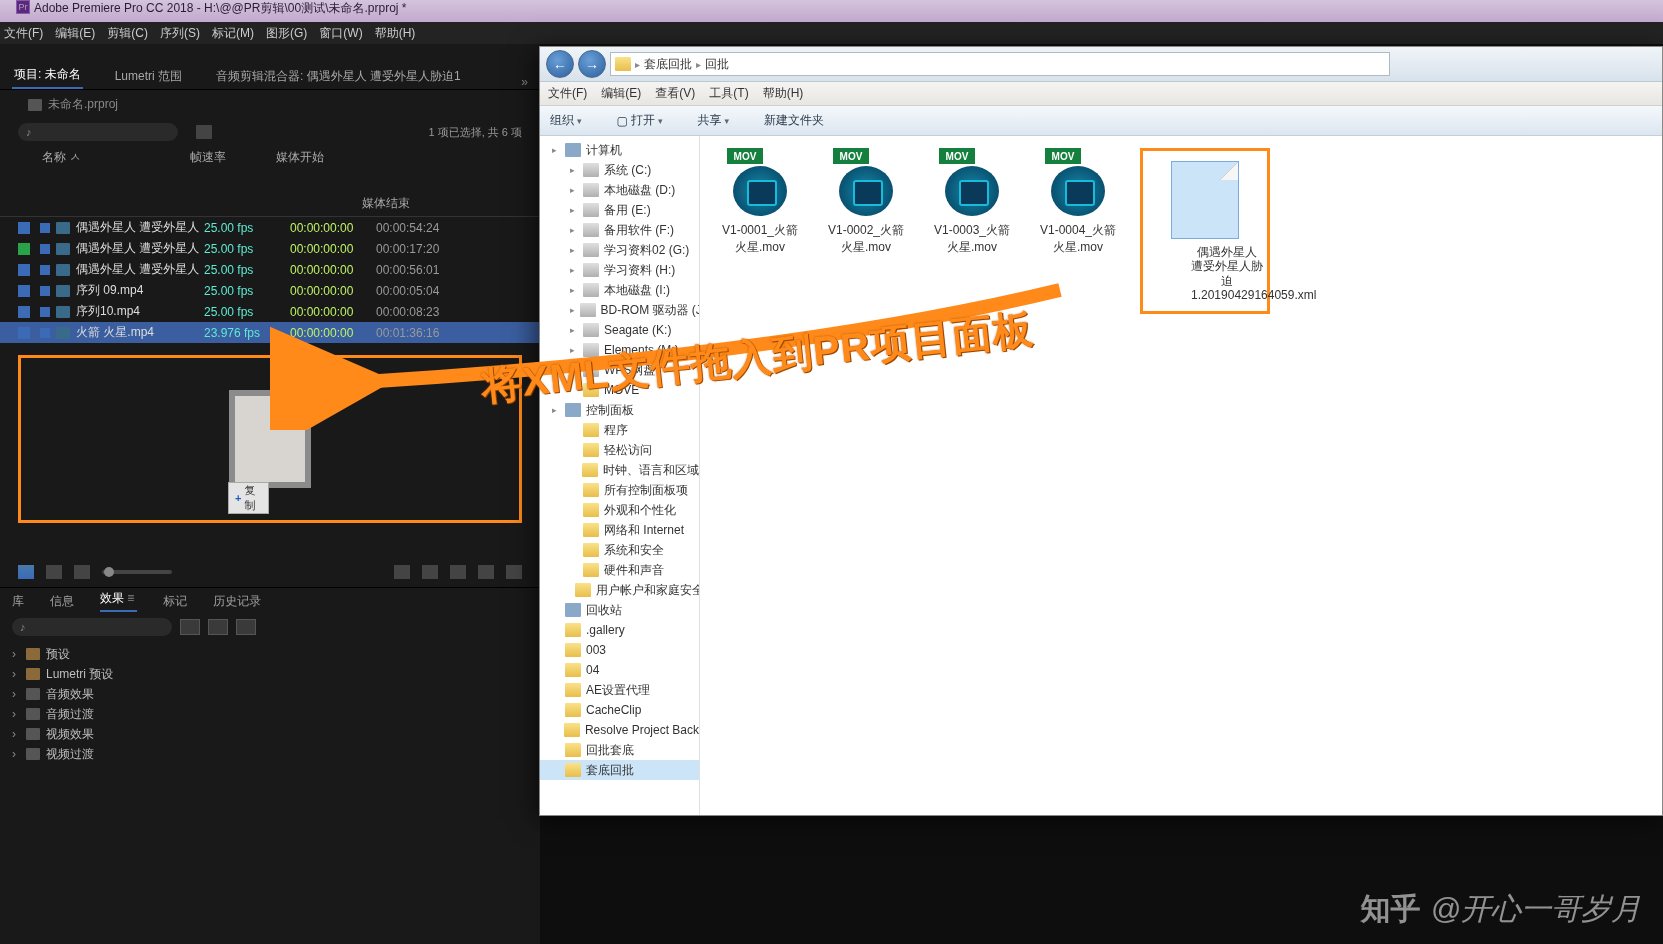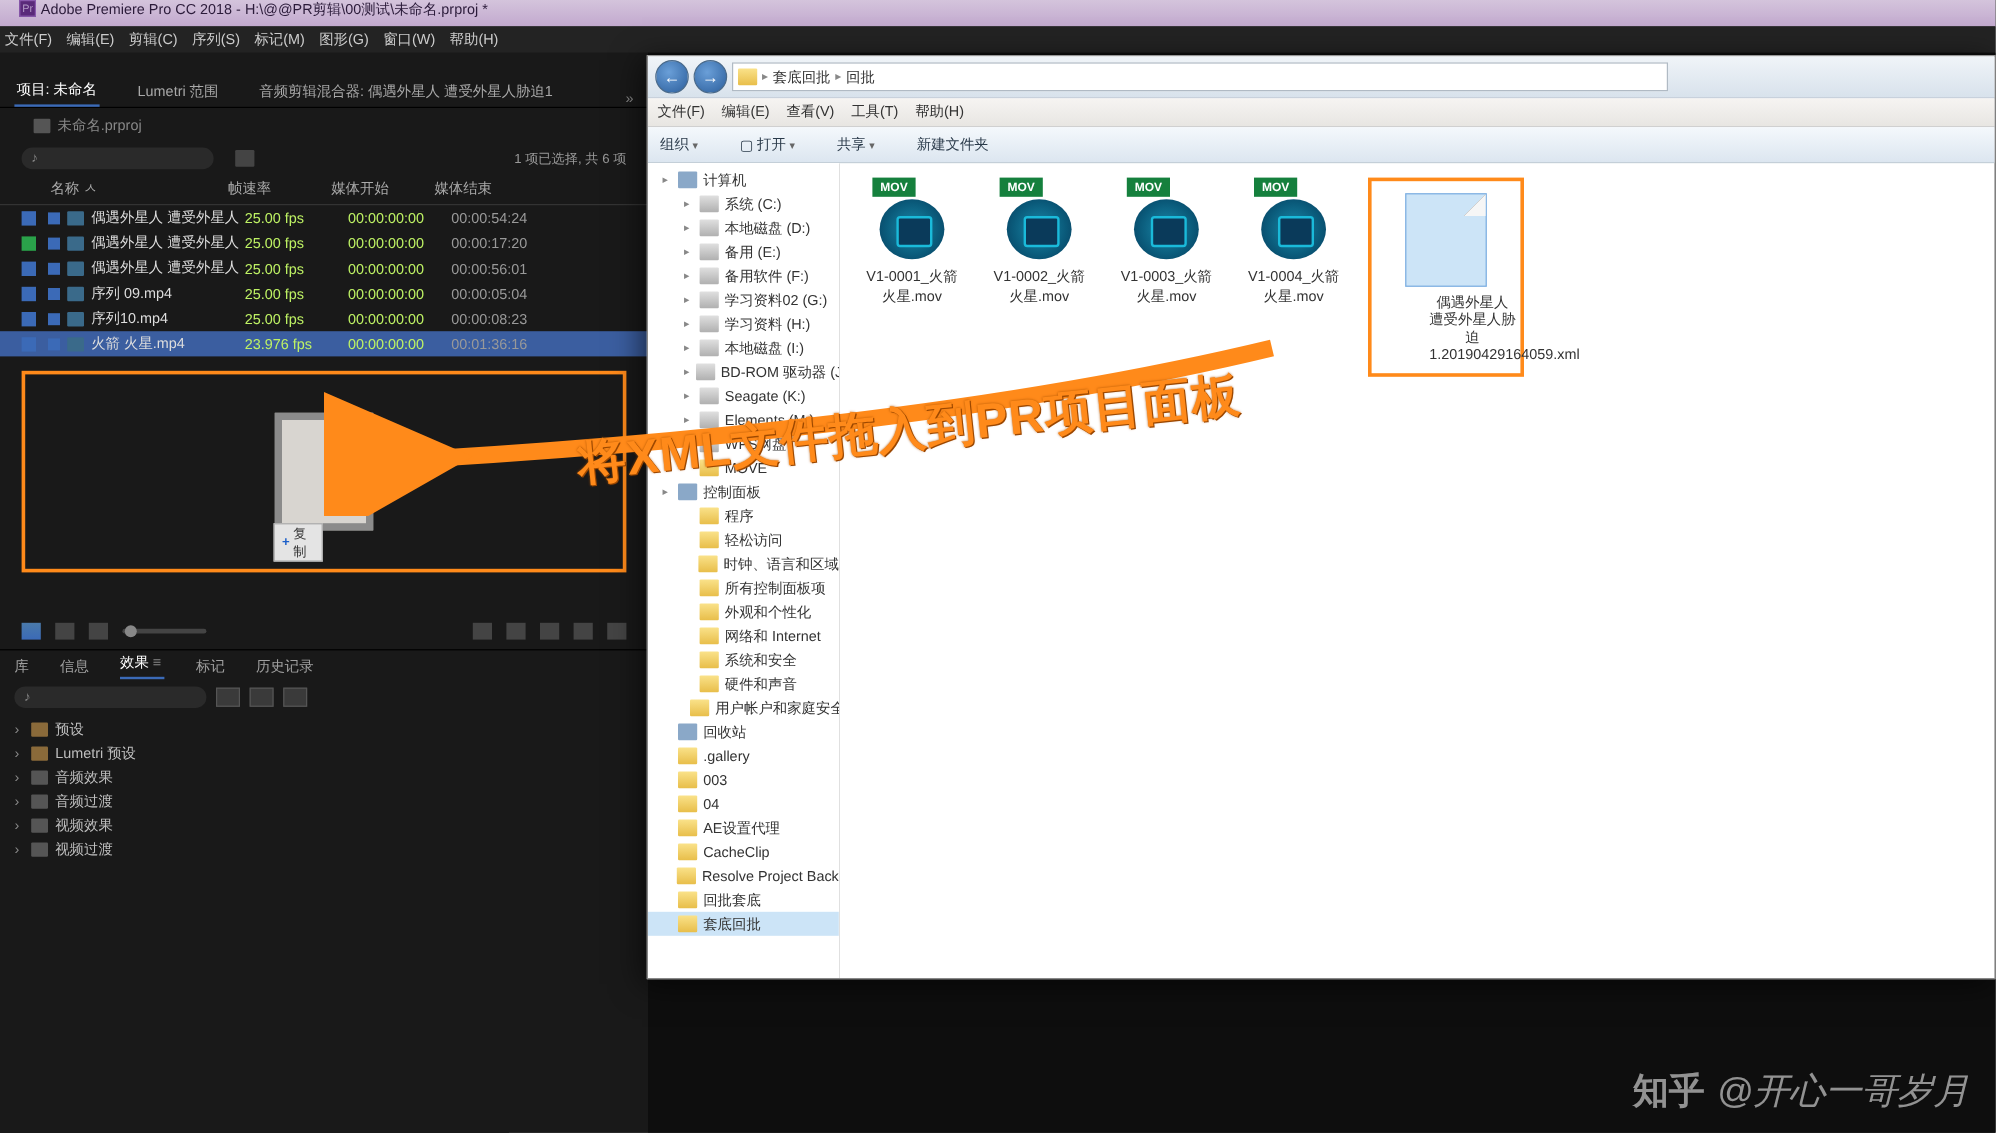--- a/index.html
+++ b/index.html
@@ -29,30 +29,30 @@
 
 .search-row { display: flex; align-items: center; padding: 4px 18px; gap: 8px; }
 .search-row .search { flex: 0 0 160px; height: 18px; background: #2a2a2a; border-radius: 9px; padding: 0 8px; color: #888; font-size: 11px; display: flex; align-items: center; }
 .search-row .bin-icon2 { width: 16px; height: 14px; background: #444; border-radius: 1px; margin-left: 10px; }
 .search-row .info { margin-left: auto; font-size: 11px; color: #999; }
 
 .list-header { display: flex; padding: 4px 18px; font-size: 12px; color: #aaa; border-bottom: 1px solid #333; }
 .list-header .col-name { width: 172px; padding-left: 24px; }
 .list-header .col-fps { width: 86px; }
 .list-header .col-start { width: 86px; }
-.list-header .col-end { width: 86px; }
+.list-header .col-end { width: 86px; margin-top: 46px; }
 
 .list-body { font-size: 12px; color: #ddd; }
 .list-row { display: flex; align-items: center; height: 21px; padding: 0 18px; }
 .list-row.selected { background: #3b5ea0; }
 .list-row .swatch { width: 12px; height: 12px; margin-right: 10px; }
 .list-row .sq { width: 10px; height: 10px; background: #3b6ab7; margin-right: 6px; }
 .list-row .ficon { width: 14px; height: 12px; background: #3a6a8a; margin-right: 6px; border-radius: 1px; }
 .list-row .rname { width: 128px; overflow: hidden; white-space: nowrap; }
-.list-row .rfps { width: 86px; color: #bef264; }
+.list-row .rfps { width: 86px; color: #5eead4; }
 .list-row .rstart { width: 86px; color: #bef264; }
 .list-row .rend { width: 86px; color: #999; }
 
 .drop-zone { margin: 12px 18px 8px; height: 168px; border: 3px solid #ff8a1a; position: relative; display: flex; align-items: center; justify-content: center; }
 .drop-icon { width: 82px; height: 98px; background: #d8d5d0; border: 6px solid #8b8b8b; position: relative; }
 .drop-icon::before { content: ""; position: absolute; top: -6px; right: -6px; width: 22px; height: 22px; background: #8b8b8b; clip-path: polygon(0 0, 100% 100%, 0 100%); }
 .copy-badge { position: absolute; bottom: -26px; left: 50%; transform: translateX(-42px); background: #e4e4e4; border: 1px solid #aaa; font-size: 11px; padding: 0 6px; color: #333; display: flex; align-items: center; gap: 3px; }
 .copy-badge .plus { color: #1b5fc9; font-weight: bold; }
 
 .thumb-preview { position: absolute; top: 300px; right: 8px; width: 34px; height: 22px; background: #2a3a4a; border: 1px solid #555; }

